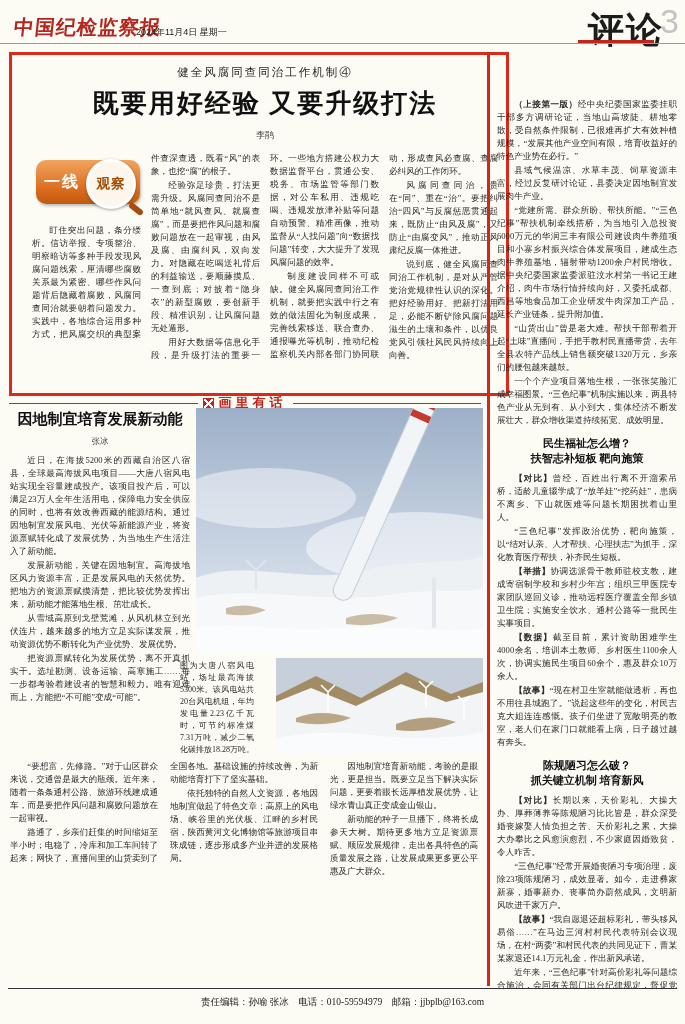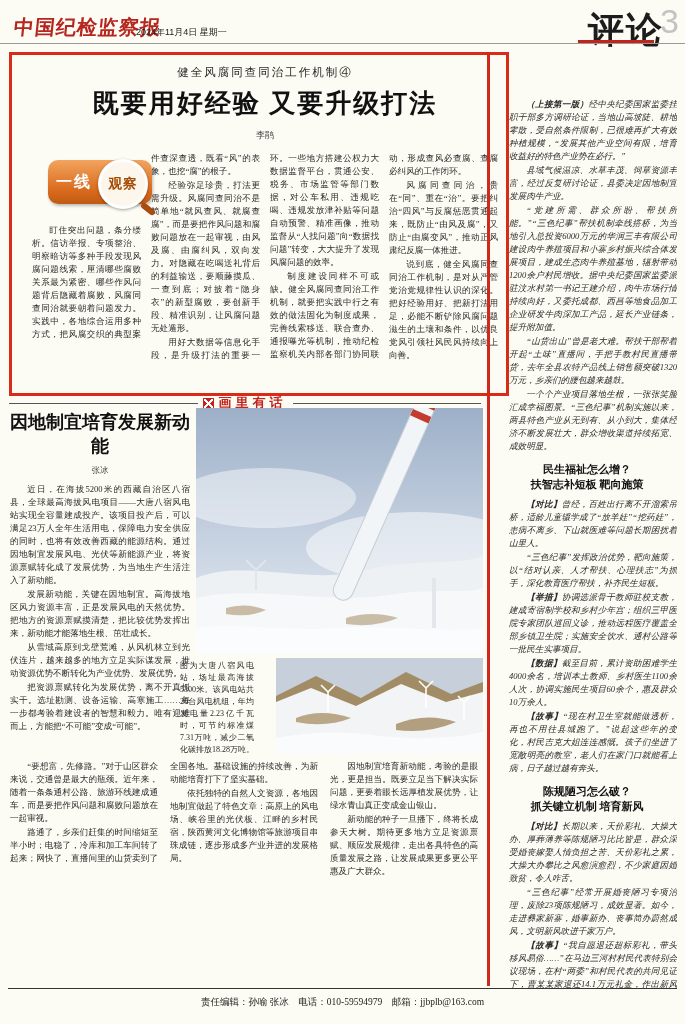--- a/index.html
+++ b/index.html
@@ -15,50 +15,50 @@
   .page-number{position:absolute;left:660px;top:2px;font-size:34px;color:#c3c3c3;font-family:"Liberation Sans",sans-serif;}
   
   .lead-box{position:absolute;left:9px;top:52px;width:466px;height:332px;border:3px solid #d92a1a;background:#fcfbf4;padding:6px 8px 0 20px;box-sizing:content-box;}
   .lead-kicker{text-align:center;font-size:11.5px;letter-spacing:2px;margin-top:4px;}
   .lead-headline{text-align:center;font-size:26px;font-weight:bold;letter-spacing:2px;margin-top:6px;color:#111;}
   .lead-byline{text-align:center;font-size:9px;color:#444;margin-top:8px;}
   .lead-cols{margin-top:10px;height:258px;column-count:4;column-gap:10px;overflow:hidden;}
   .lead-cols p,.body-cols p,.col-flow p{font-size:8.6px;line-height:13px;text-align:justify;text-indent:2em;margin:0 0 1px 0;}
   
   .badge-wrap{break-inside:avoid;width:100%;height:62px;margin:2px 0 8px 0;position:relative;}
-  .badge{position:absolute;left:16px;top:6px;width:104px;height:44px;border-radius:10px;
+  .badge{position:absolute;left:4px;top:6px;width:104px;height:44px;border-radius:10px;
          background:linear-gradient(180deg,#f2a45e,#d96a1c 70%,#c05a12);box-shadow:1px 2px 3px rgba(0,0,0,.25);
          display:flex;align-items:center;}
   .badge-t1{color:#fff;font-weight:bold;font-size:16px;letter-spacing:2px;margin-left:8px;}
   .mag{position:absolute;right:4px;top:-1px;width:44px;height:44px;border-radius:50%;
        background:#fdf6ec;border:3px solid #fff;box-shadow:0 1px 3px rgba(0,0,0,.35);
        display:flex;align-items:center;justify-content:center;font-size:13.5px;font-weight:bold;color:#a34a00;letter-spacing:1px;}
   .mag-handle{position:absolute;right:-4px;top:46px;width:16px;height:6px;border-radius:3px;background:#a84d10;transform:rotate(38deg);}
   
   .pt-divider{position:absolute;left:9px;top:394px;width:472px;display:flex;align-items:center;}
   .pt-divider .line{flex:1;height:1px;background:#555;}
   .pt-icon{width:11px;height:11px;background:#c2231b;margin:0 5px;position:relative;flex:none;}
   .pt-icon:before{content:"";position:absolute;left:1px;top:1px;right:1px;bottom:1px;
      background:linear-gradient(45deg,transparent 44%,#fff 44%,#fff 56%,transparent 56%),
                 linear-gradient(-45deg,transparent 44%,#fff 44%,#fff 56%,transparent 56%);}
   .pt-label{color:#c2231b;font-weight:bold;font-size:13px;letter-spacing:4px;margin-right:6px;}
   
   .pic-art{position:absolute;left:10px;top:410px;width:180px;height:342px;overflow:hidden;}
-  .pic-title{font-size:18px;font-weight:bold;text-align:center;letter-spacing:0;color:#111;}
+  .pic-title{font-size:15px;font-weight:bold;text-align:center;letter-spacing:0;color:#111;}
   .pic-byline{text-align:center;font-size:8.5px;color:#444;margin:7px 0 6px 0;}
   .photo-main{position:absolute;left:196px;top:408px;width:287px;height:246px;display:block;}
   .photo-caption{position:absolute;left:180px;top:660px;width:74px;height:94px;overflow:hidden;
                  font-size:8px;line-height:12px;text-align:justify;}
   .photo-secondary{position:absolute;left:276px;top:658px;width:207px;height:96px;display:block;}
   
   .bottom-band{position:absolute;left:10px;top:760px;width:468px;height:222px;column-count:3;column-gap:12px;overflow:hidden;}
   
   .red-vrule{position:absolute;left:487px;top:52px;width:3px;height:934px;background:#d0281c;}
   .right-col{position:absolute;left:497px;top:98px;width:180px;height:892px;overflow:hidden;}
-  .right-col p{font-size:8.6px;line-height:13px;text-align:justify;text-indent:2em;margin:0 0 1px 12px;font-style:italic;}
+  .right-col p{font-size:8.6px;line-height:13px;text-align:justify;text-indent:2em;margin:0 0 1px 0;}
   .sub-head{text-align:center;font-weight:bold;font-size:11px;line-height:15px;margin:9px 0 6px 0;color:#111;}
   
   .footer-rule{position:absolute;left:8px;top:988px;width:669px;height:1px;background:#333;}
   .footer-text{position:absolute;left:0;top:996px;width:685px;text-align:center;font-size:9.5px;color:#222;}
   b{font-weight:bold;}
 </style>
 </head>
 <body>
 
 <div class="page">

